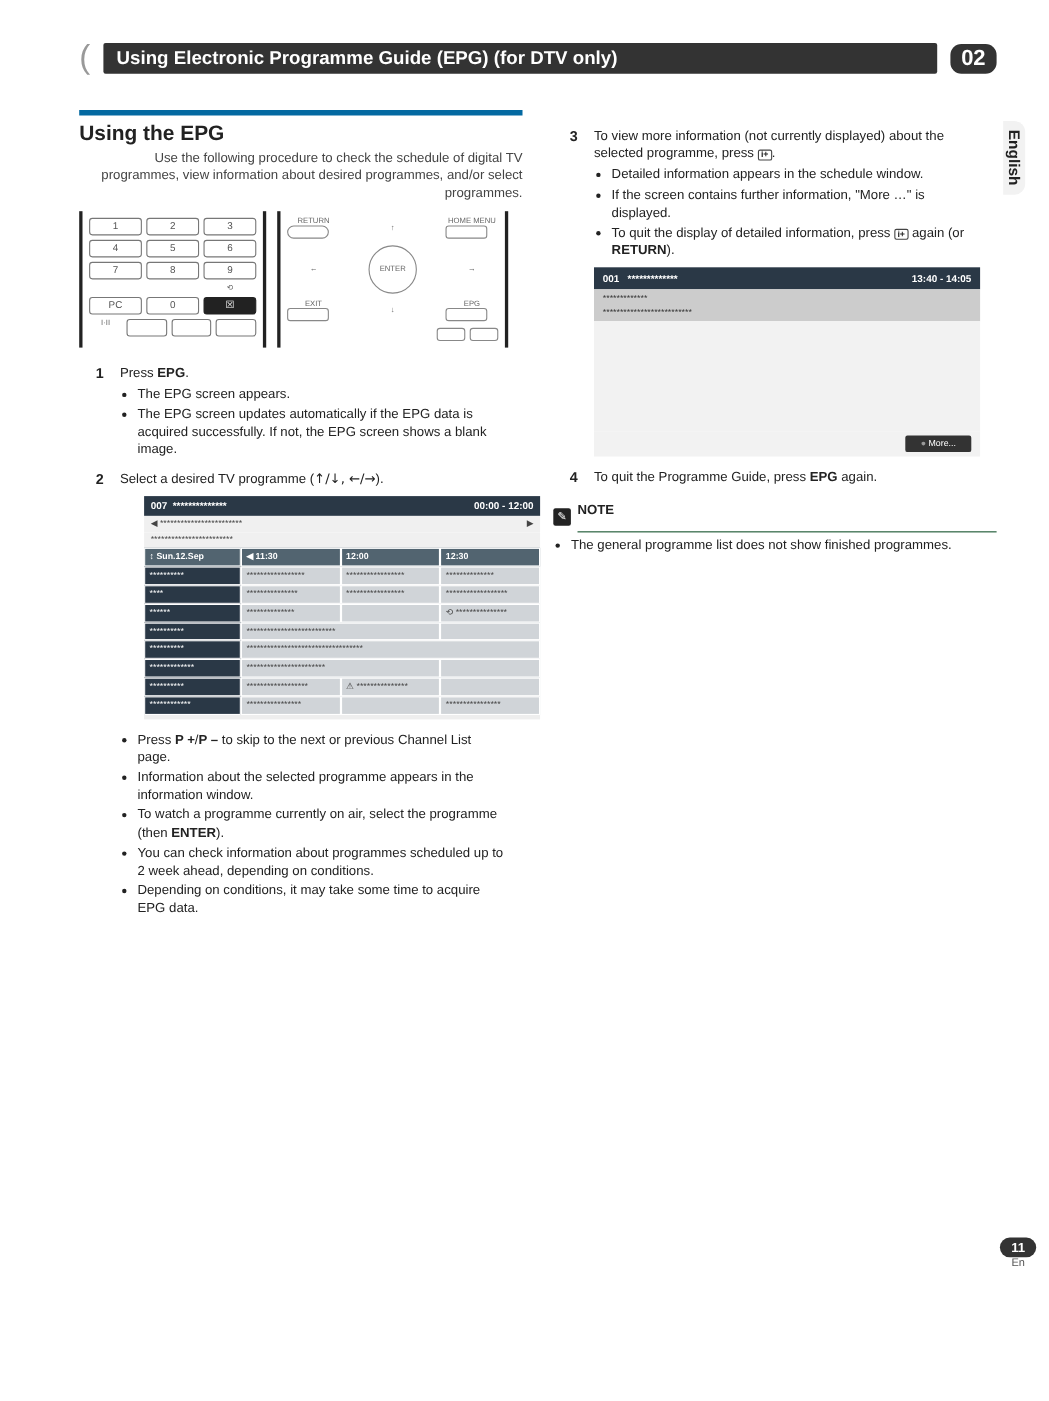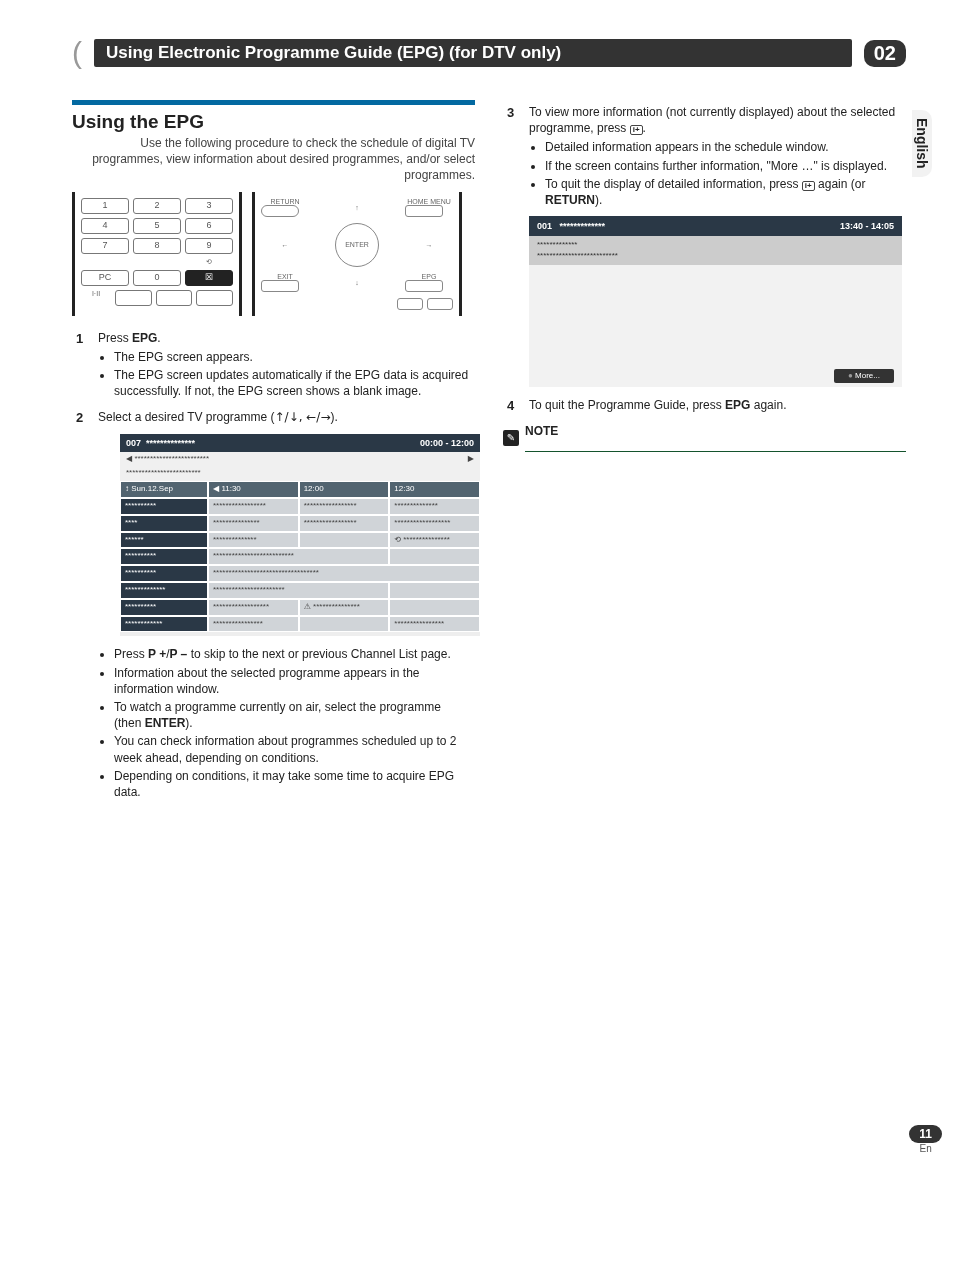--- a/index.html
+++ b/index.html
@@ -107,21 +107,21 @@
     width:42px;height:42px;border:1px solid #888;border-radius:50%;
     display:flex;align-items:center;justify-content:center;margin:6px auto;
     font-size:7px;color:#666;
   }
   .rr-row {display:flex;justify-content:space-between;align-items:center;}
   .rr-lbl {font-size:7px;color:#666;text-align:center;width:48px;}
   .rr-blank {border:1px solid #888;border-radius:3px;height:10px;width:36px;background:#fff;}
   ol.steps {
     list-style:none;
     padding:0;
-    margin:4px;
+    margin:15px;
     counter-reset: step;
   }
   ol.steps > li {
     counter-increment: step;
     position:relative;
     padding-left: 22px;
     margin-bottom: 10px;
     line-height:1.35;
   }
   ol.steps > li::before {
@@ -160,21 +160,21 @@
     padding:2px 6px;
     font-size:8px;
     display:flex;
     justify-content:space-between;
   }
   .epg-grid {
     display:grid;
     grid-template-columns: 88px 1fr 1fr 1fr;
   }
   .epg-grid .th {
-    background:#526470;color:#fff;padding:2px 4px;font-size:8px;font-weight:normal;border:1px solid #fff;
+    background:#526470;color:#fff;padding:2px 4px;font-size:8px;font-weight:bold;border:1px solid #fff;
   }
   .epg-grid .ch {
     background:#2a3846;color:#fff;padding:2px 4px;font-size:8px;border:1px solid #fff;
     white-space:nowrap;overflow:hidden;
   }
   .epg-grid .cell {
     background:#d0d4d8;color:#444;padding:2px 4px;font-size:8px;border:1px solid #fff;
     white-space:nowrap;overflow:hidden;
   }
   .epg-footer {height:4px;background:#eee;}
@@ -425,20 +425,23 @@
         </li>
         <li>
           <span>To quit the Programme Guide, press </span><span class="strong">EPG</span><span> again.</span>
         </li>
       </ol>
 
       <div class="note-head">
         <span class="note-icon">✎</span>
         <span class="note-bar">NOTE</span>
       </div>
+      <ul class="sub">
+        <li>The general programme list does not show finished programmes.</li>
+      </ul>
     </div>
   </div>
 
   <div class="page-num">
     <div class="badge">11</div>
     <div>En</div>
   </div>
 
 </div>
 

